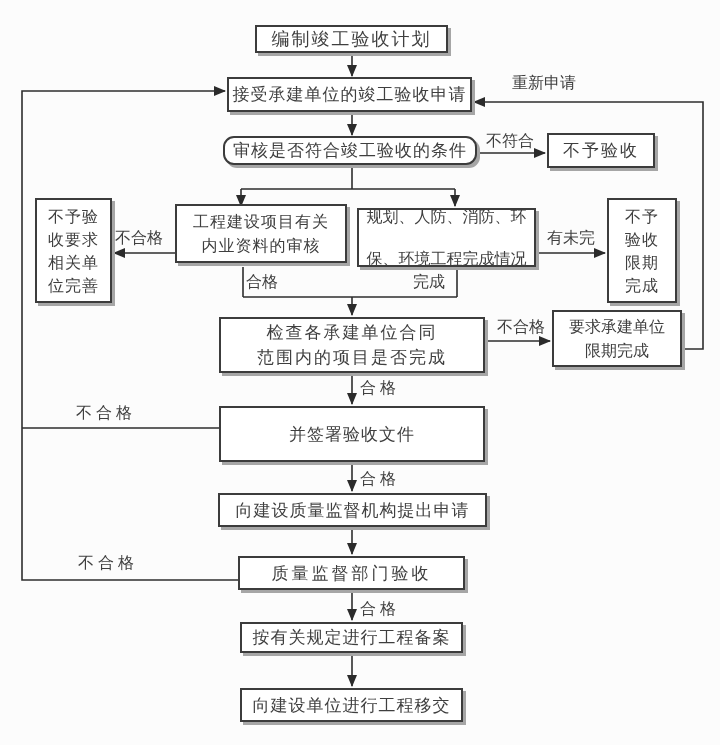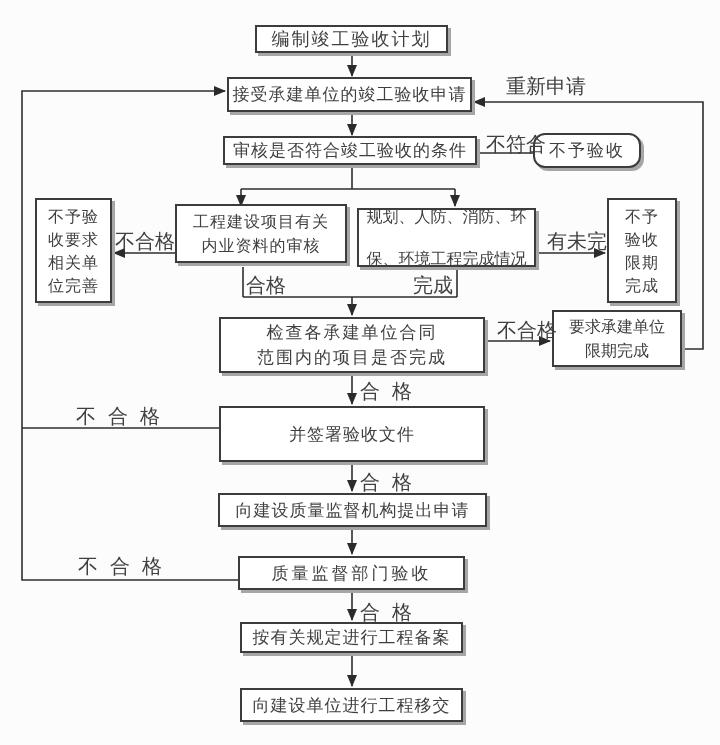--- a/index.html
+++ b/index.html
@@ -14,31 +14,31 @@
     position:absolute;box-sizing:border-box;z-index:2;
     background:var(--box-fill);border:2px solid var(--box-border);
     box-shadow:3px 3px 0 var(--shadow);
     color:var(--text);display:flex;flex-direction:column;
     align-items:center;justify-content:center;text-align:center;
     font-family:"Liberation Serif","DejaVu Serif",serif;
   }
   .node span{display:block;white-space:nowrap;}
   .lbl{
     position:absolute;z-index:3;color:var(--text);white-space:nowrap;
-    font-size:20px;font-family:Liberation Mono, monospace;
+    font-size:16px;font-family:Liberation Serif, serif;
   }
   
   #nd-plan{left:255px;top:25px;width:193px;height:28px;font-size:18px;letter-spacing:2px;}
   #nd-accept{left:227px;top:77px;width:245px;height:35px;font-size:17px;letter-spacing:1px;align-items:center;}
-  #nd-review{left:223px;top:136px;width:254px;height:29px;font-size:17px;letter-spacing:1px;}
+  #nd-review{left:223px;top:136px;width:254px;height:29px;font-size:17px;letter-spacing:1px;border-radius:11px;}
   #nd-docs{left:175px;top:204px;width:172px;height:59px;font-size:16px;letter-spacing:1px;line-height:24px;}
   #nd-planning{left:357px;top:208px;width:179px;height:59px;font-size:16px;line-height:24px;gap:18px;}
   #nd-improve{left:35px;top:198px;width:77px;height:105px;font-size:16px;letter-spacing:1px;line-height:23px;}
   #nd-deadline{left:607px;top:198px;width:70px;height:105px;font-size:16px;letter-spacing:1px;line-height:23px;}
-  #nd-reject{left:533px;top:133px;width:108px;height:35px;font-size:17px;letter-spacing:2px;border-radius:12px;}
+  #nd-reject{left:547px;top:133px;width:108px;height:35px;font-size:17px;letter-spacing:2px;}
   #nd-check{left:219px;top:317px;width:266px;height:56px;font-size:17px;letter-spacing:2px;line-height:25px;}
   #nd-require{left:552px;top:310px;width:130px;height:57px;font-size:16px;line-height:24px;}
   #nd-organize{left:219px;top:406px;width:266px;height:56px;font-size:17px;letter-spacing:1px;line-height:25px;}
   #nd-apply{left:218px;top:493px;width:269px;height:34px;font-size:17px;letter-spacing:1px;}
   #nd-supervise{left:238px;top:556px;width:227px;height:34px;font-size:17px;letter-spacing:3px;}
   #nd-filing{left:240px;top:622px;width:223px;height:31px;font-size:17px;letter-spacing:1px;}
   #nd-handover{left:240px;top:688px;width:223px;height:34px;font-size:17px;letter-spacing:1px;}
   
   #lb-reapply{left:506px;top:73px;width:76px;text-align:center;}
   #lb-notconform{left:486px;top:131px;}

